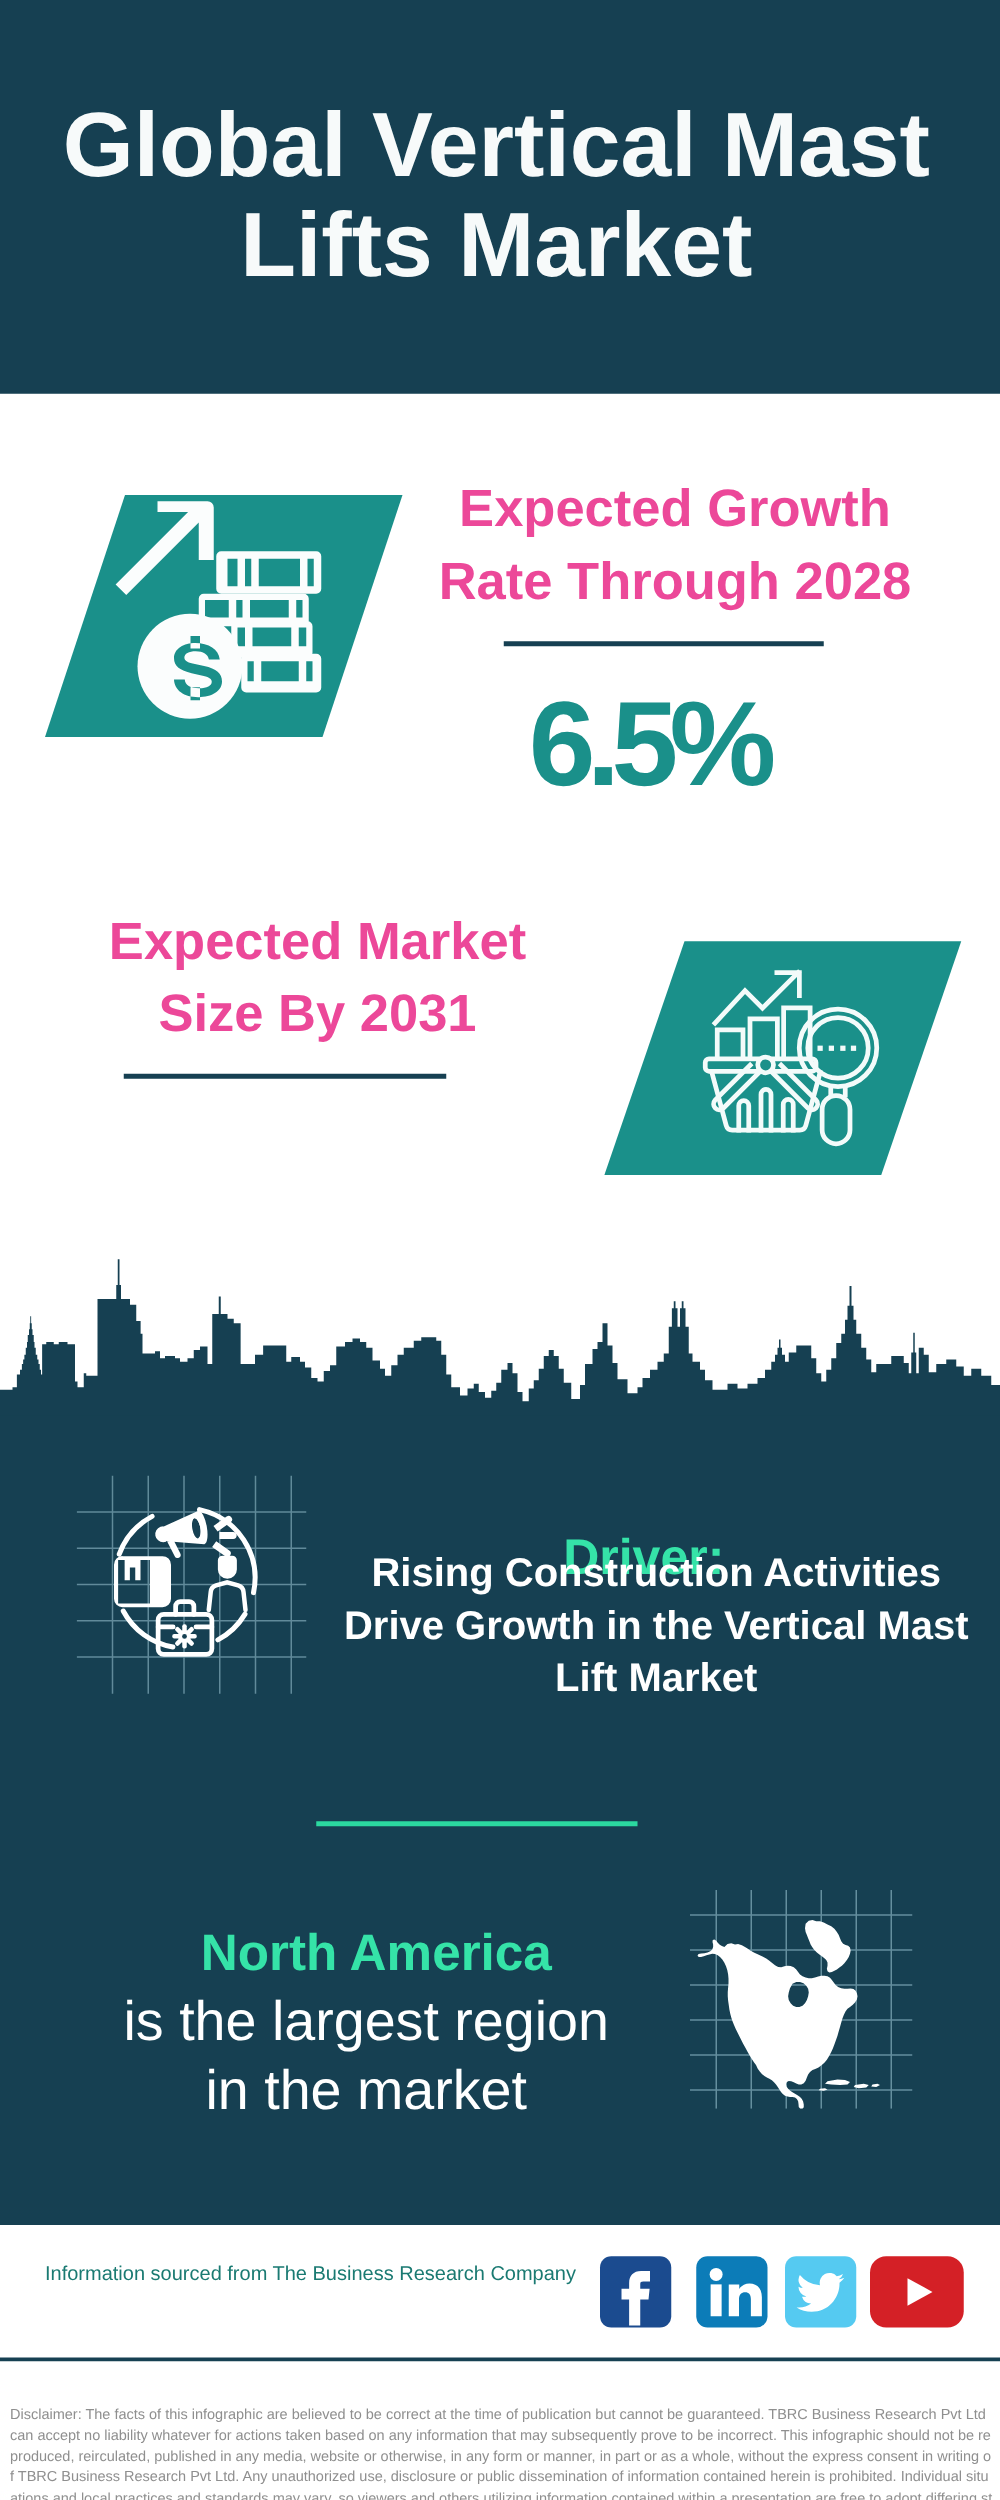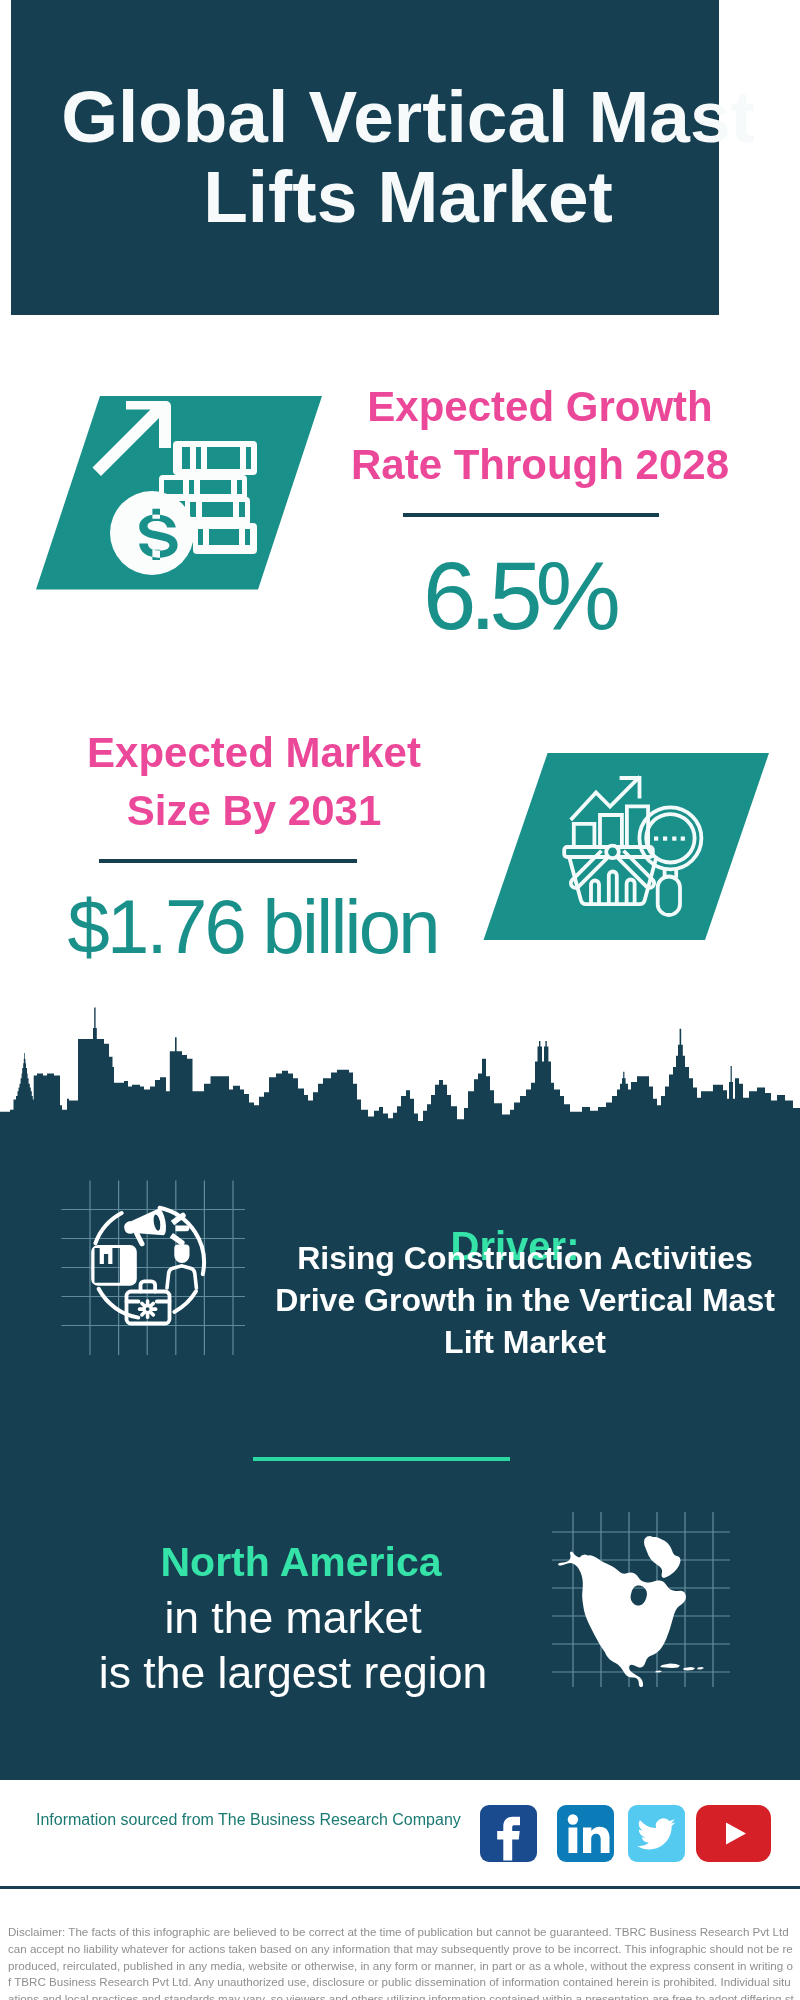--- a/index.html
+++ b/index.html
@@ -1,30 +1,30 @@
 <!DOCTYPE html>
 <html><head>
 <meta charset="utf-8">
 <style>
   html,body{margin:0;padding:0;}
   body{width:800px;height:2000px;background:#ffffff;
        font-family:"Liberation Sans",sans-serif;overflow:hidden;}
   .page{position:relative;width:800px;height:2000px;background:#fff;}
 
   
-  .hdr{position:absolute;left:11px;top:0;width:684px;height:315px;background:#164052;padding-left:24px;}
+  .hdr{position:absolute;left:0;top:0;width:800px;height:315px;background:#164052;}
   .hdr h1{margin:0;position:absolute;left:47px;top:77px;width:700px;text-align:center;
      color:#f7fafa;font-size:73px;line-height:80px;font-weight:700;}
 
   
   .para{position:absolute;background:#1a908a;}
   .stat-title{position:absolute;color:#ec4899;font-weight:700;font-size:42px;
      line-height:57.5px;text-align:center;}
   .rule{position:absolute;height:4px;background:#164052;}
-  .bignum{position:absolute;color:#1a908a;font-weight:400;text-align:center;
+  .bignum{position:absolute;color:#1a908a;font-weight:700;text-align:center;
      line-height:1;white-space:nowrap;}
 
   
   .dark{position:absolute;left:0;top:1131px;width:800px;height:649px;background:#164052;}
   .skyline{position:absolute;left:0;top:1003px;width:800px;height:135px;}
   .grid-svg{position:absolute;}
 
   .drv-label{position:absolute;color:#35e3a8;font-weight:700;font-size:40px;line-height:48px;
      text-align:center;white-space:nowrap;}
   .drv-body{position:absolute;color:#ffffff;font-weight:700;font-size:32px;line-height:42px;
@@ -84,23 +84,20 @@
   </div>
   <div class="rule" style="left:403px;top:513px;width:256px;"></div>
   <div class="bignum" style="left:322px;top:548px;width:400px;font-size:96px;letter-spacing:-7px;text-indent:-7px;">
     <span>6.5%</span>
   </div>
 
   <div class="stat-title" style="left:54px;top:724px;width:400px;">
     <span>Expected Market Size By 2031</span>
   </div>
   <div class="rule" style="left:99px;top:859px;width:258px;"></div>
-  <div class="bignum" style="left:54px;top:889px;width:400px;font-size:76px;letter-spacing:-2.7px;text-indent:-2.7px;">
-    <span>$1.76 billion</span>
-  </div>
 
   <svg class="para" style="left:470px;top:750px;width:310px;height:196px;background:none;" viewBox="0 0 310 196" xmlns="http://www.w3.org/2000/svg">
     <polygon points="77.6,3 299,3 235,190 13.5,190" fill="#1a908a"></polygon>
     <g fill="none" stroke="#f3fbfa" stroke-width="3.8" stroke-linecap="square" stroke-linejoin="miter">
 
       <polyline points="102,68.5 126,42.5 140,56.5 168.5,28"></polyline>
       <polyline points="151.5,28 169.5,28 169.5,46.5"></polyline>
 
       <path d="M103.8,96 v-22.2 h20.6 v22.2"></path>
       <path d="M130,96 v-31 h21.9 v31"></path>
@@ -214,22 +211,22 @@
   </div>
   <div class="drv-body" style="left:270px;top:1237px;width:510px;">
     <span>Rising Construction Activities Drive Growth in the Vertical Mast Lift Market</span>
   </div>
   <div class="mint-rule" style="left:253px;top:1457px;width:257px;"></div>
 
   <div class="reg-name" style="left:51px;top:1538px;width:500px;font-size:41px;">
     <span>North America</span>
   </div>
   <div class="reg-body" style="left:43px;top:1590px;width:500px;font-size:44.5px;line-height:55px;">
+    <div>is the largest region</div>
     <div>in the market</div>
-    <div>is the largest region</div>
   </div>
 
   <svg style="position:absolute;left:552px;top:1512px;width:178px;height:175px;" viewBox="0 0 178 175" xmlns="http://www.w3.org/2000/svg">
     <g stroke="#7aa3b2" stroke-width="1.2" opacity="0.8">
       <path d="M21,0 V175 M49,0 V175 M77,0 V175 M105,0 V175 M133,0 V175 M161,0 V175"></path>
       <path d="M0,20 H178 M0,48 H178 M0,76 H178 M0,104 H178 M0,132 H178 M0,160 H178"></path>
     </g>
     <path fill="#ffffff" fill-rule="evenodd" d="M27.5,45.5 L30,43.2 L33,42.5 L36,43.5 L38.5,43.2 L41.5,44.2 L44,45.5 L46,46.8 L48.5,48.5 L51.5,50.2 L55,51.8 L58,53.2 L61,54.8 L63.5,56.5 L66,58.5 L68,60.2 L70.5,61.5 L73,61.8 L75.5,61 L78,60.5 L80.5,60.8 L83,61.8 L85,63.5 L86.5,65.5 L88,67.5 L90,69 L92.5,70 L95,70.5 L97.5,70.5 L100,70 L102.5,69.2 L105,68.5 L107.5,68.5 L110,69 L112,70.2 L113.5,72 L115,74 L116.5,76 L118.5,77.5 L121,78.5 L123.5,79 L126,79 L128.5,78.8 L130.8,79.2 L132.5,80.5 L133.5,82.5 L134,85 L133.5,87.5 L132,90 L130,92 L128,93.5 L126,95 L124.5,97 L123.2,99.5 L122,102.5 L121,106 L120,109.5 L119,113 L118,116.5 L116.8,120 L115.5,123.5 L114.2,127 L112.8,130 L111.2,133 L109.5,135.8 L107.5,138.2 L105.2,140.2 L102.8,142 L100.2,143.2 L98,144 L96,145.5 L94.5,147.5 L93.5,150 L92.5,152.5 L91,154.5 L89,155.5 L87,155.5 L85,154.8 L83,153.8 L81,153 L79,152.8 L77.5,153.5 L76.8,155.2 L77.2,157.2 L78.5,159 L80.2,160.5 L82,161.8 L84,163 L86,164.2 L88,165.5 L89.5,167.2 L90.5,169.2 L91,171.5 L91,173.8 L90,175 L88.2,175 L87,173.5 L86.8,171.2 L86.5,169 L85.5,167.2 L84,166 L82,165.5 L80,165.5 L78,165.2 L76,164.5 L74.2,163.2 L72.8,161.5 L71.5,159.5 L70.2,157.5 L68.8,155.5 L67.2,153.8 L65.5,152.2 L63.5,151 L61.5,150 L59.5,148.8 L57.5,147.2 L55.8,145.2 L54.2,143 L52.8,140 L51,137.5 L49.2,134.8 L47.5,132 L45.8,129 L44.2,126 L42.5,123 L41,120 L39.5,117 L38,114 L36.5,111 L35.2,108 L34,105 L33,102 L32.2,99 L31.5,95.5 L31,92 L30.5,88.5 L30.2,85 L30.2,81.5 L30.5,78 L30.8,74.5 L30.8,71 L30.5,67.5 L29.8,64 L28.8,61 L27.5,58.2 L26,55.8 L24.2,53.8 L22.2,52.2 L20,51.2 L17.8,51 L15.5,51.5 L13.2,52.2 L11,53 L8.8,53.5 L7,53.5 L6,52.5 L6.8,51.2 L9,50.8 L11.5,50.5 L14,50 L16.2,49 L17.8,47.5 L18.5,45.5 L18.5,43.5 L18,41.5 L18.2,40 L19.5,39.5 L21,40.5 L22.2,42.2 L23.8,43.8 L25.5,44.8 Z M92.5,27 L95,24.5 L98,24 L101,25 L104,25 L107,26 L110,27.5 L113,29 L115.5,31 L117.5,33.5 L119,36 L120,38.5 L121,41 L122.5,43 L124.5,44 L126.5,44.5 L128,46 L128.5,48.5 L128,51 L127,53.5 L125.5,56 L123.5,58.5 L121.5,60.5 L119.5,62 L117.5,63.5 L115.5,64.5 L113.5,65.5 L111.5,66 L110,65 L109.5,63 L110,60.5 L110,58 L109,56 L107.5,54.5 L105.5,53 L103.5,51.5 L101.5,50 L99.5,48 L98,46 L96.5,43.5 L95.5,41 L94.5,38.5 L93.5,36 L92.5,33.5 L92,30.5 Z M110,153 L118,151.5 L124,152 L128,153.5 L126,155.5 L120,156 L113,155.5 L108,155 Z M132,156 L139,155 L143,156 L141,158 L135,158.5 L131,157.5 Z M146,155.5 L150,155 L152,156 L149,157.5 L145,157.2 Z M104,159 L108,158.5 L110,159.5 L107,160.5 L103,160.2 Z M82,75 L85,73.5 L88,73.5 L90.8,74.5 L93,76.5 L94.5,79 L95,82 L94.5,85 L93.5,88 L92,90.5 L90,92.5 L87.5,93.5 L85,93.5 L82.5,92.5 L80.5,90.5 L79,88 L78.5,85 L79,82 L80,78.5 Z"></path>
   </svg>
   <svg class="skyline" viewBox="0 0 800 145" width="800" height="145" style="left:0;top:1000px;" xmlns="http://www.w3.org/2000/svg" preserveAspectRatio="none">

